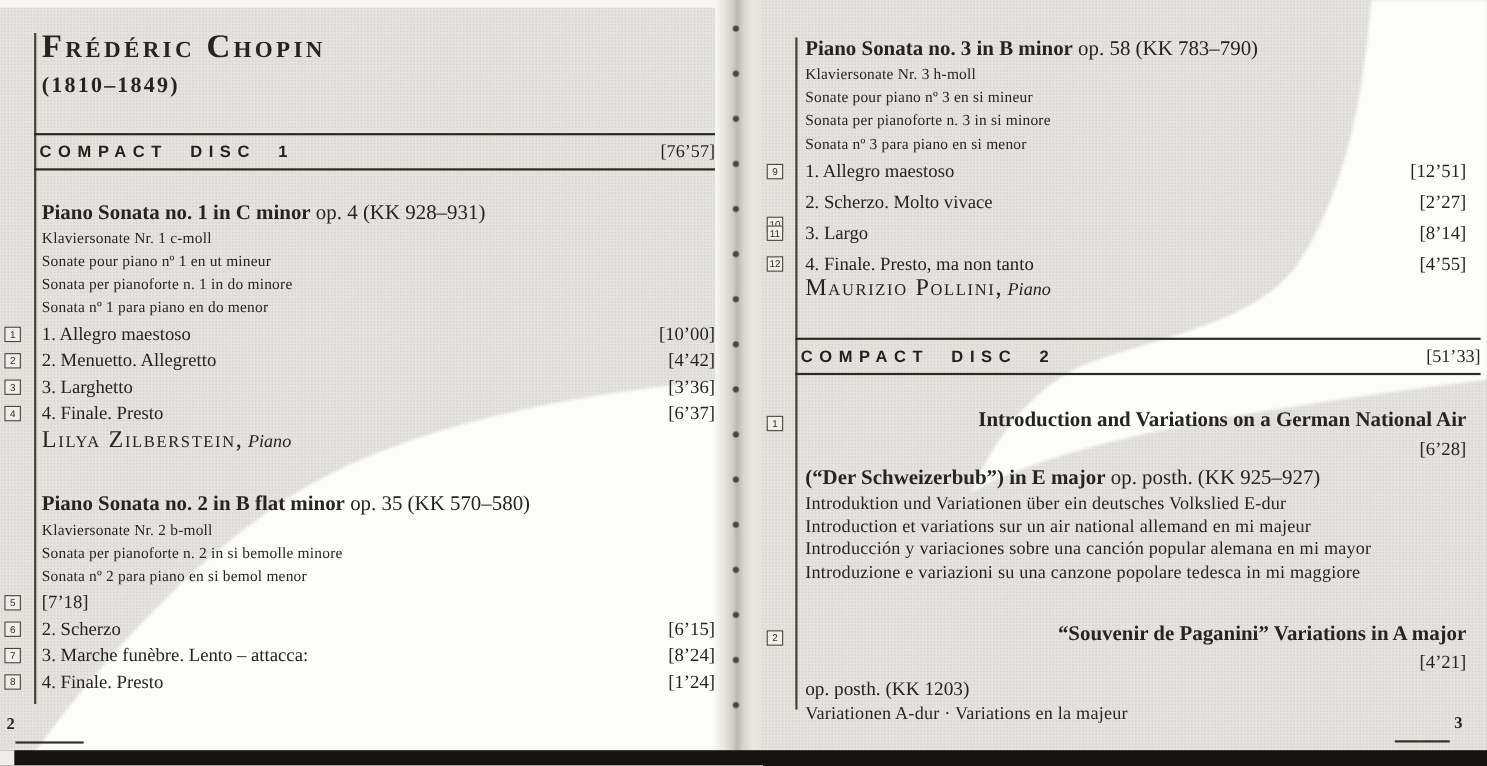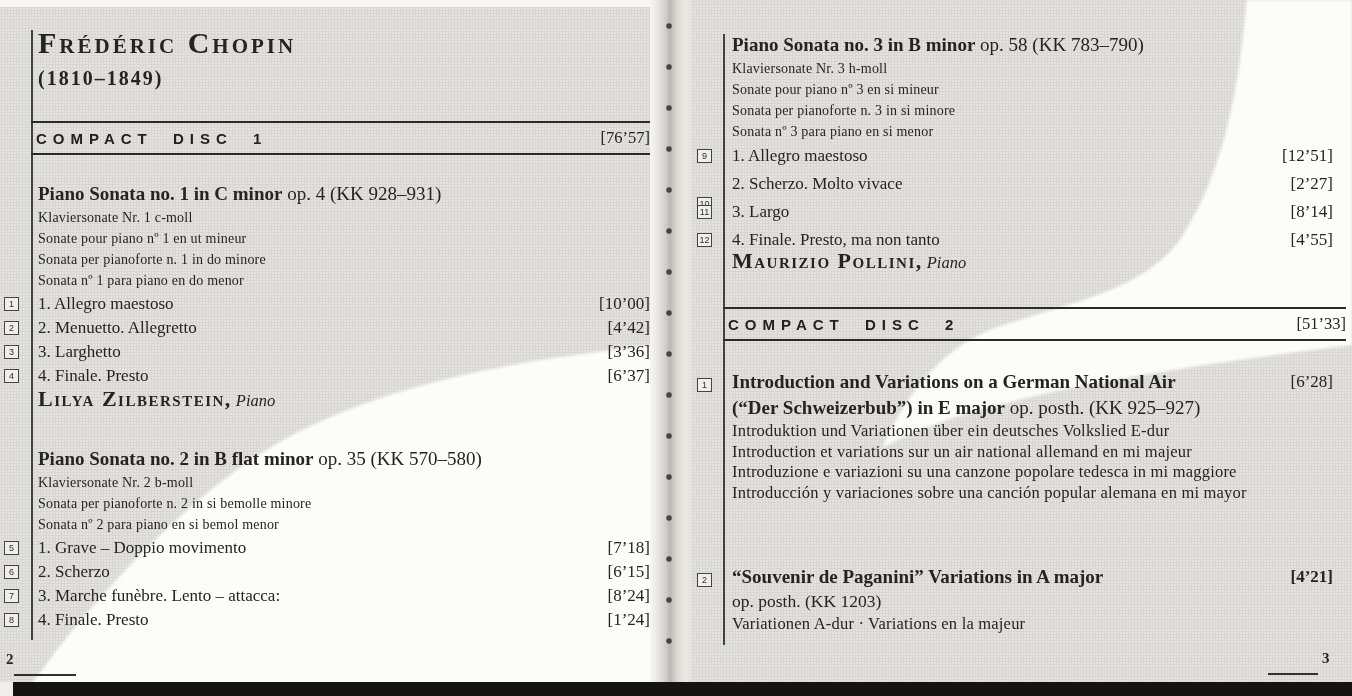--- a/index.html
+++ b/index.html
@@ -29,40 +29,40 @@
     display:flex;justify-content:space-between;align-items:center;}
   .dh-left{left:31px;top:121px;width:619px;}
   .dh-right{left:43px;top:307px;width:623px;}
   .disc-label{font-family:"Liberation Sans", sans-serif;font-weight:bold;font-size:15px;
     letter-spacing:6px;word-spacing:10px;padding-left:5px;color:#23211d;}
   .disc-time{font-size:16.5px;}
 
   .work{position:absolute;}
   .wtitle{font-size:19px;font-weight:bold;line-height:26px;white-space:nowrap;}
   .wtitle .opus{font-weight:normal;}
-  .wtitle-row{display:flex;justify-content:space-between;align-items:center;}
+  .wtitle-row{display:flex;justify-content:space-between;align-items:flex-end;flex-direction:column;}
   .subs div{font-size:14px;line-height:21px;letter-spacing:0.2px;white-space:nowrap;}
   .subs-sm div{font-size:16.5px;line-height:20.5px;}
   .opline{font-size:17.5px;line-height:25px;}
 
   .tracks{margin-top:1px;}
   .track{position:relative;display:flex;justify-content:space-between;align-items:center;
     font-size:17px;}
   .h24 .track{height:24px;}
   .h28 .track{height:28px;}
   .tnum{position:absolute;width:13px;height:12px;border:1px solid #47443e;background:#efeeea;
     font-family:"Liberation Sans", sans-serif;font-size:9px;line-height:12px;text-align:center;
     color:#33302b;}
   .page-left .tnum{left:-34px;}
   .page-right .tnum{left:-35px;}
   .tnum-solo{position:absolute;width:13px;height:12px;border:1px solid #47443e;background:#efeeea;
     font-family:"Liberation Sans", sans-serif;font-size:9px;line-height:12px;text-align:center;color:#33302b;}
 
   .performer{position:absolute;white-space:nowrap;}
-  .pname{font-variant:small-caps;font-weight:bold;font-size:22px;letter-spacing:1.5px;}
+  .pname{font-variant:small-caps;font-weight:normal;font-size:22px;letter-spacing:1.5px;}
   .prole{font-style:italic;font-size:16.5px;}
 
   .pagenum{position:absolute;font-weight:bold;font-size:15px;}
   .pagenum-rule{position:absolute;height:2px;background:#33302b;}
 
   .gutter{position:absolute;left:650px;top:0;width:42px;height:683px;
     background:linear-gradient(90deg,#f6f6f3 0%,#e9e8e4 18%,#cfcec9 38%,#bab8b3 48%,#d6d5d0 62%,#e9e8e3 82%,#e4e3df 100%);}
   .stitch{position:absolute;left:665px;top:6px;height:672px;width:8px;
     background-image:radial-gradient(circle at 4px 20px, #49453e 2.2px, rgba(73,69,62,0) 3.4px);
     background-size:8px 41px;background-repeat:repeat-y;}
@@ -129,21 +129,20 @@
   <div class="work" style="left:38px;top:446px;width:612px;">
     <div class="wtitle"><b>Piano Sonata no. 2 in B flat minor</b> <span class="opus">op. 35 (KK 570–580)</span></div>
     <div class="subs">
       <div>Klaviersonate Nr. 2 b-moll</div>
       <div>Sonata per pianoforte n. 2 in si bemolle minore</div>
       <div>Sonata nº 2 para piano en si bemol menor</div>
     </div>
     <div class="tracks h24">
       <div class="track">
         <span class="tnum" style="top:5px;">5</span>
-        <span>1. Grave – Doppio movimento</span>
         <span>[7’18]</span>
       </div>
       <div class="track">
         <span class="tnum" style="top:5px;">6</span>
         <span>2. Scherzo</span>
         <span>[6’15]</span>
       </div>
       <div class="track">
         <span class="tnum" style="top:5px;">7</span>
         <span>3. Marche funèbre. Lento – attacca:</span>
@@ -212,31 +211,31 @@
   <div class="work" style="left:52px;top:368px;width:601px;">
     <span class="tnum-solo" style="left:-35px;top:10px;">1</span>
     <div class="wtitle wtitle-row" style="line-height:27px;">
       <b>Introduction and Variations on a German National Air</b>
       <span class="opus" style="font-size:17px;">[6’28]</span>
     </div>
     <div class="wtitle"><b>(“Der Schweizerbub”) in E major</b> <span class="opus">op. posth. (KK 925–927)</span></div>
     <div class="subs subs-sm">
       <div>Introduktion und Variationen über ein deutsches Volkslied E-dur</div>
       <div>Introduction et variations sur un air national allemand en mi majeur</div>
+      <div>Introducción y variaciones sobre una canción popular alemana en mi mayor</div>
       <div>Introduzione e variazioni su una canzone popolare tedesca in mi maggiore</div>
-      <div>Introducción y variaciones sobre una canción popular alemana en mi mayor</div>
     </div>
   </div>
 
 
   <div class="work" style="left:52px;top:564px;width:601px;">
     <span class="tnum-solo" style="left:-35px;top:9px;">2</span>
     <div class="wtitle wtitle-row" style="line-height:25px;">
       <b>“Souvenir de Paganini” Variations in A major</b>
-      <span class="opus" style="font-size:17px;font-weight:bold;">[4’21]</span>
+      <span class="opus" style="font-size:17px;">[4’21]</span>
     </div>
     <div class="opline">op. posth. (KK 1203)</div>
     <div class="subs subs-sm">
       <div>Variationen A-dur · Variations en la majeur</div>
     </div>
   </div>
 
   <div class="pagenum" style="left:642px;top:650px;">3</div>
   <div class="pagenum-rule" style="left:588px;top:673px;width:50px;"></div>
 </div>

